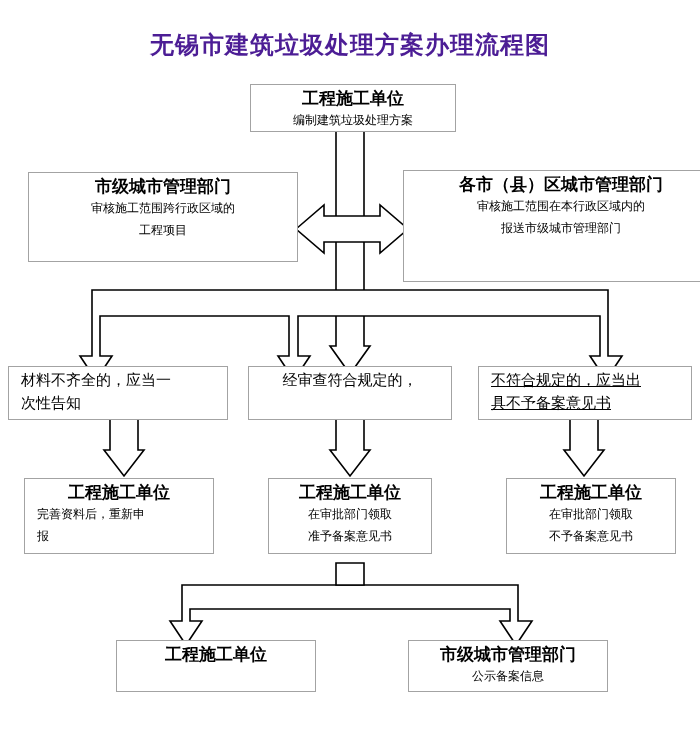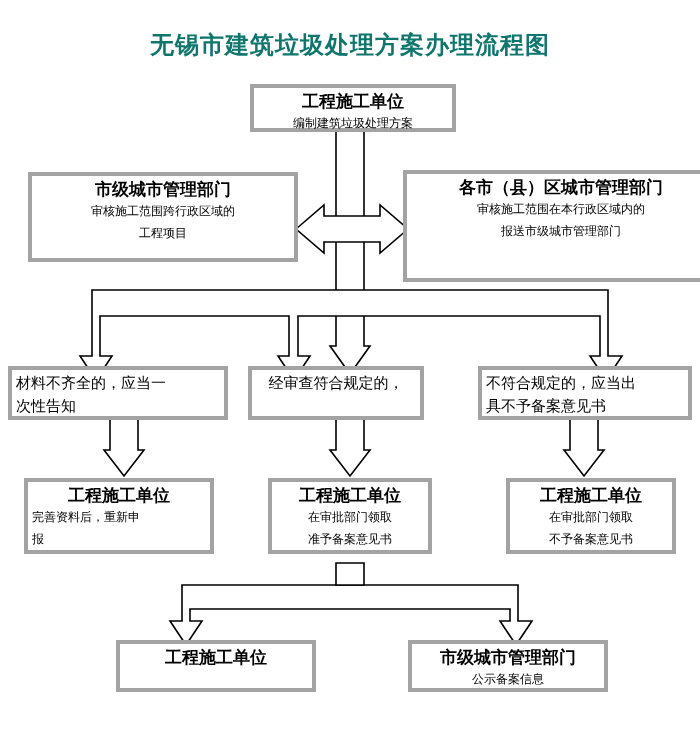--- a/index.html
+++ b/index.html
@@ -21,29 +21,29 @@
   .title {
     position: absolute;
     left: 0;
     top: 30px;
     width: 700px;
     text-align: center;
     font-size: 24px;
     font-weight: bold;
     letter-spacing: 1px;
     line-height: 30px;
-    color: #0f766e;
+    color: #4c1d95;
   }
   .node {
     position: absolute;
     box-sizing: border-box;
-    border: 4px solid #a3a3a3;
+    border: 1px solid #a3a3a3;
     background: #ffffff;
     z-index: 3;
-    padding: 2px 4px;
+    padding: 2px 12px;
   }
   .node .head {
     font-size: 17px;
     font-weight: bold;
     text-align: center;
     line-height: 22px;
     white-space: nowrap;
   }
   .node .body {
     font-size: 12px;
@@ -142,25 +142,25 @@
     <div class="head">各市（县）区城市管理部门</div>
     <div class="body">审核施工范围在本行政区域内的</div>
     <div class="body">报送市级城市管理部门</div>
   </div>
 
   <div class="node plain" style="left:8px; top:366px; width:220px; height:54px;">
     <div class="body left">材料不齐全的，应当一</div>
     <div class="body left">次性告知</div>
   </div>
 
-  <div class="node plain" style="left:248px; top:366px; width:176px; height:54px;">
+  <div class="node plain" style="left:248px; top:366px; width:204px; height:54px;">
     <div class="body">经审查符合规定的，</div>
   </div>
 
-  <div class="node plain" style="left:478px; top:366px; width:214px; height:54px;">
+  <div class="node plain" style="left:478px; top:366px; width:214px; height:54px;text-decoration:underline;">
     <div class="body left">不符合规定的，应当出</div>
     <div class="body left">具不予备案意见书</div>
   </div>
 
   <div class="node" style="left:24px; top:478px; width:190px; height:76px;">
     <div class="head">工程施工单位</div>
     <div class="body left">完善资料后，重新申</div>
     <div class="body left">报</div>
   </div>
 

